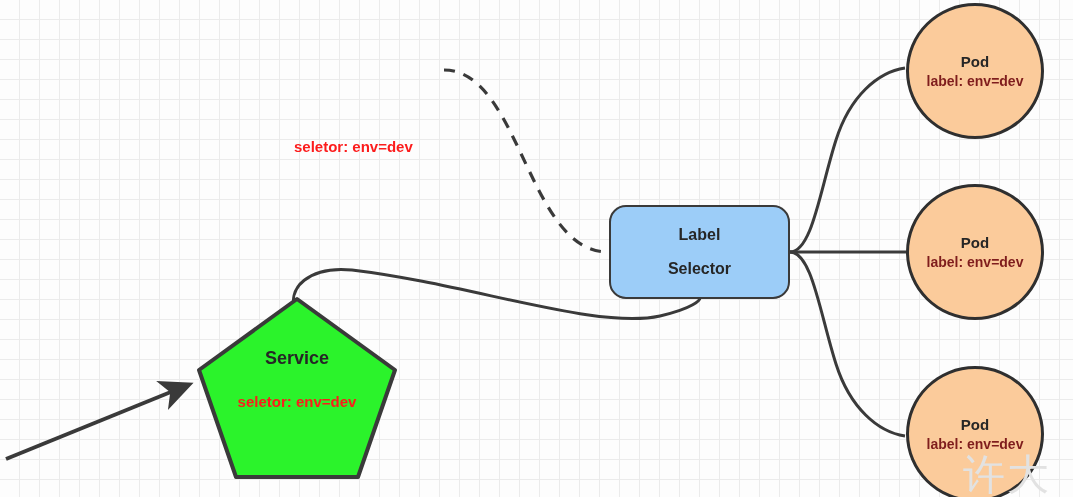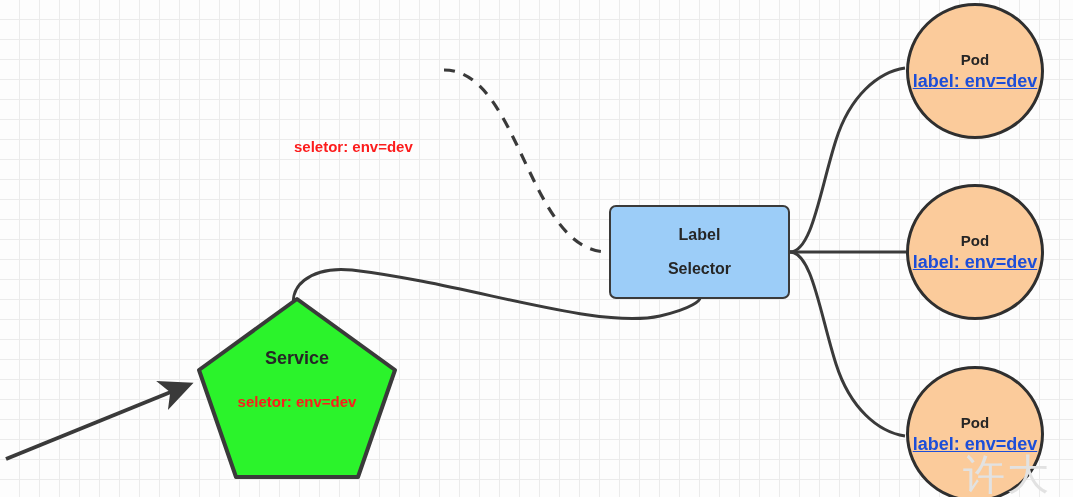--- a/index.html
+++ b/index.html
@@ -55,21 +55,21 @@
   }
 
   
   #label-selector {
     left: 609px;
     top: 205px;
     width: 181px;
     height: 94px;
     background: #9ccdf8;
     border: 2px solid #3a3a3a;
-    border-radius: 7px;
+    border-radius: 17px;
     gap: 16px;
   }
   #label-selector .title {
     font-size: 16px;
     font-weight: bold;
     color: #262626;
   }
 
   
   #service {
@@ -112,25 +112,24 @@
   }
   #pod-1 { left: 906px; top: 3px; }
   #pod-2 { left: 906px; top: 184px; }
   #pod-3 { left: 906px; top: 366px; }
   .pod .title {
     font-size: 15px;
     font-weight: bold;
     color: #262626;
   }
   .pod .podlabel {
-    font-size: 18px;
-    font-weight: bold;
-    color: #1d4ed8;
+    font-size: 14px;
+    font-weight: bold;
+    color: #7f1d1d;
     white-space: nowrap;
-    text-decoration: underline;
   }
 
   
   .sel {
     font-size: 15px;
     font-weight: bold;
     color: #fc1c1c;
     white-space: nowrap;
   }
   #deployment-selector-caption {

